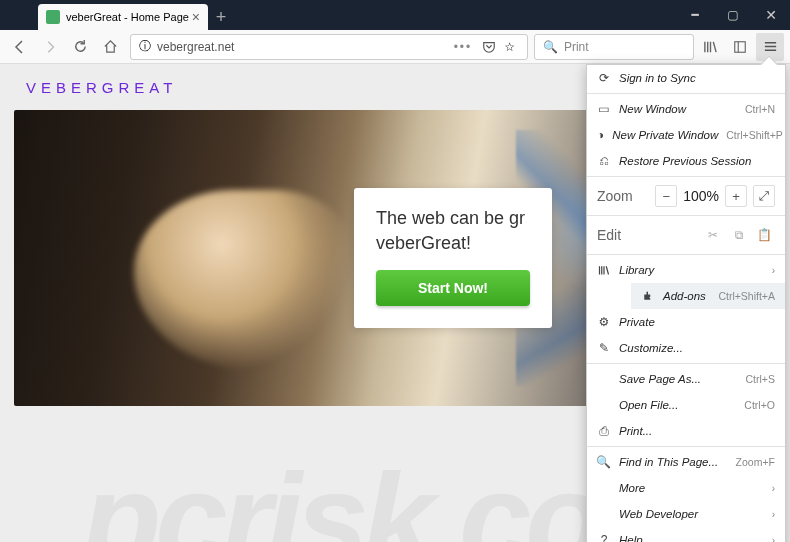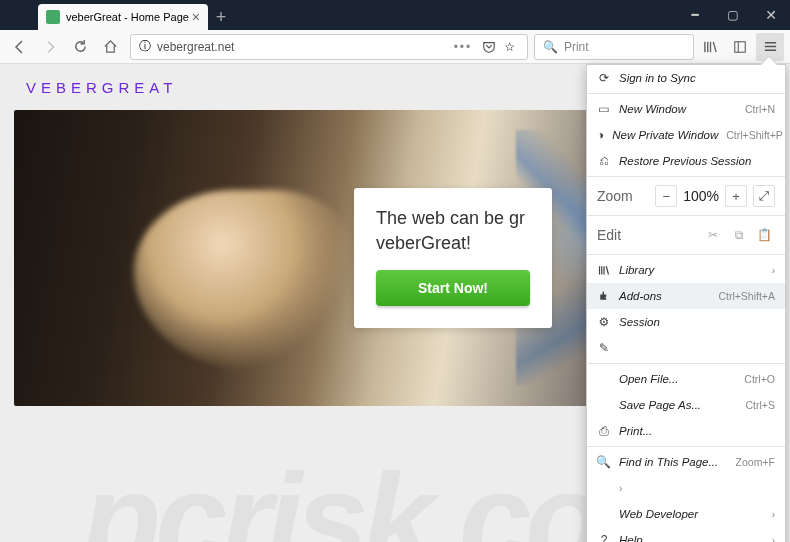--- a/index.html
+++ b/index.html
@@ -48,21 +48,21 @@
 
 .risk-wm { position: absolute; left: 0; right: 0; top: 380px; font-size: 130px; font-weight: 700; color: rgba(180,180,180,.2); text-align: center; letter-spacing: -6px; user-select: none; pointer-events: none; font-style: italic; }
 
 .footer { position: absolute; bottom: 0; left: 0; right: 0; height: 42px; background: #384048; color: #a8b0b8; display: flex; align-items: center; padding: 0 22px; font-size: 11px; }
 .footer .links { margin-left: auto; display: flex; gap: 8px; }
 .footer a { color: #c9d2da; text-decoration: underline; }
 
 .panel { position: absolute; top: 64px; right: 4px; width: 200px; background: #fff; border: 1px solid #ccc; box-shadow: 0 3px 12px rgba(0,0,0,.25); font-size: 11.5px; color: #222; }
 .panel .arrow { position: absolute; top: -7px; right: 10px; width: 12px; height: 12px; background: #fff; border-left: 1px solid #ccc; border-top: 1px solid #ccc; transform: rotate(45deg); }
 .item { display: flex; align-items: center; height: 26px; padding: 0 10px; gap: 8px; }
-.item:hover, .item.highlight { background: #eef1f4; }
+.item:hover, .item.highlight { background: #eef1f4; margin-left: 44px; }
 .item .icon { width: 14px; display: flex; justify-content: center; color: #444; font-size: 12px; }
 .item .label { flex: 1; white-space: nowrap; font-style: italic; }
 .item .shortcut { color: #888; font-size: 10.5px; text-align: center; }
 .item .chev { color: #888; font-size: 10px; }
 .sep { height: 1px; background: #e2e2e2; margin: 2px 0; }
 .zoomrow, .editrow { display: flex; align-items: center; height: 34px; padding: 0 10px; gap: 6px; }
 .zoomrow .zlabel, .editrow .elabel { flex: 1; color: #666; font-size: 14px; }
 .zbtn { width: 22px; height: 22px; border: 1px solid #ddd; display: flex; align-items: center; justify-content: center; border-radius: 2px; font-size: 13px; color: #555; }
 .zval { font-size: 14px; min-width: 30px; text-align: center; }
 .ebtn { width: 20px; height: 20px; display: flex; align-items: center; justify-content: center; color: #aaa; font-size: 12px; }
@@ -211,48 +211,50 @@
     <span class="icon">
         <svg width="12" height="12" viewBox="0 0 16 16">
           <path d="M3 6 H6 V3 A1 1 0 0 1 8 3 V6 H11 V9 A1 1 0 0 0 11 11 V13 H3 Z" fill="#444"></path>
         </svg>
       </span>
     <span class="label">Add-ons</span>
     <span class="shortcut">Ctrl+Shift+A</span>
   </div>
   <div class="item">
     <span class="icon">⚙</span>
-    <span class="label">Session</span>
+    <span class="label">Private</span>
   </div>
   <div class="item">
     <span class="icon">✎</span>
-  </div>
-  <div class="sep"></div>
+    <span class="label">Customize...</span>
+  </div>
+  <div class="sep"></div>
+  <div class="item">
+    <span class="icon"></span>
+    <span class="label">Save Page As...</span>
+    <span class="shortcut">Ctrl+S</span>
+  </div>
   <div class="item">
     <span class="icon"></span>
     <span class="label">Open File...</span>
     <span class="shortcut">Ctrl+O</span>
-  </div>
-  <div class="item">
-    <span class="icon"></span>
-    <span class="label">Save Page As...</span>
-    <span class="shortcut">Ctrl+S</span>
   </div>
   <div class="item">
     <span class="icon">⎙</span>
     <span class="label">Print...</span>
   </div>
   <div class="sep"></div>
   <div class="item">
     <span class="icon">🔍</span>
     <span class="label">Find in This Page...</span>
     <span class="shortcut">Zoom+F</span>
   </div>
   <div class="item">
     <span class="icon"></span>
+    <span class="label">More</span>
     <span class="chev">›</span>
   </div>
   <div class="item">
     <span class="icon"></span>
     <span class="label">Web Developer</span>
     <span class="chev">›</span>
   </div>
   <div class="item">
     <span class="icon">?</span>
     <span class="label">Help</span>

